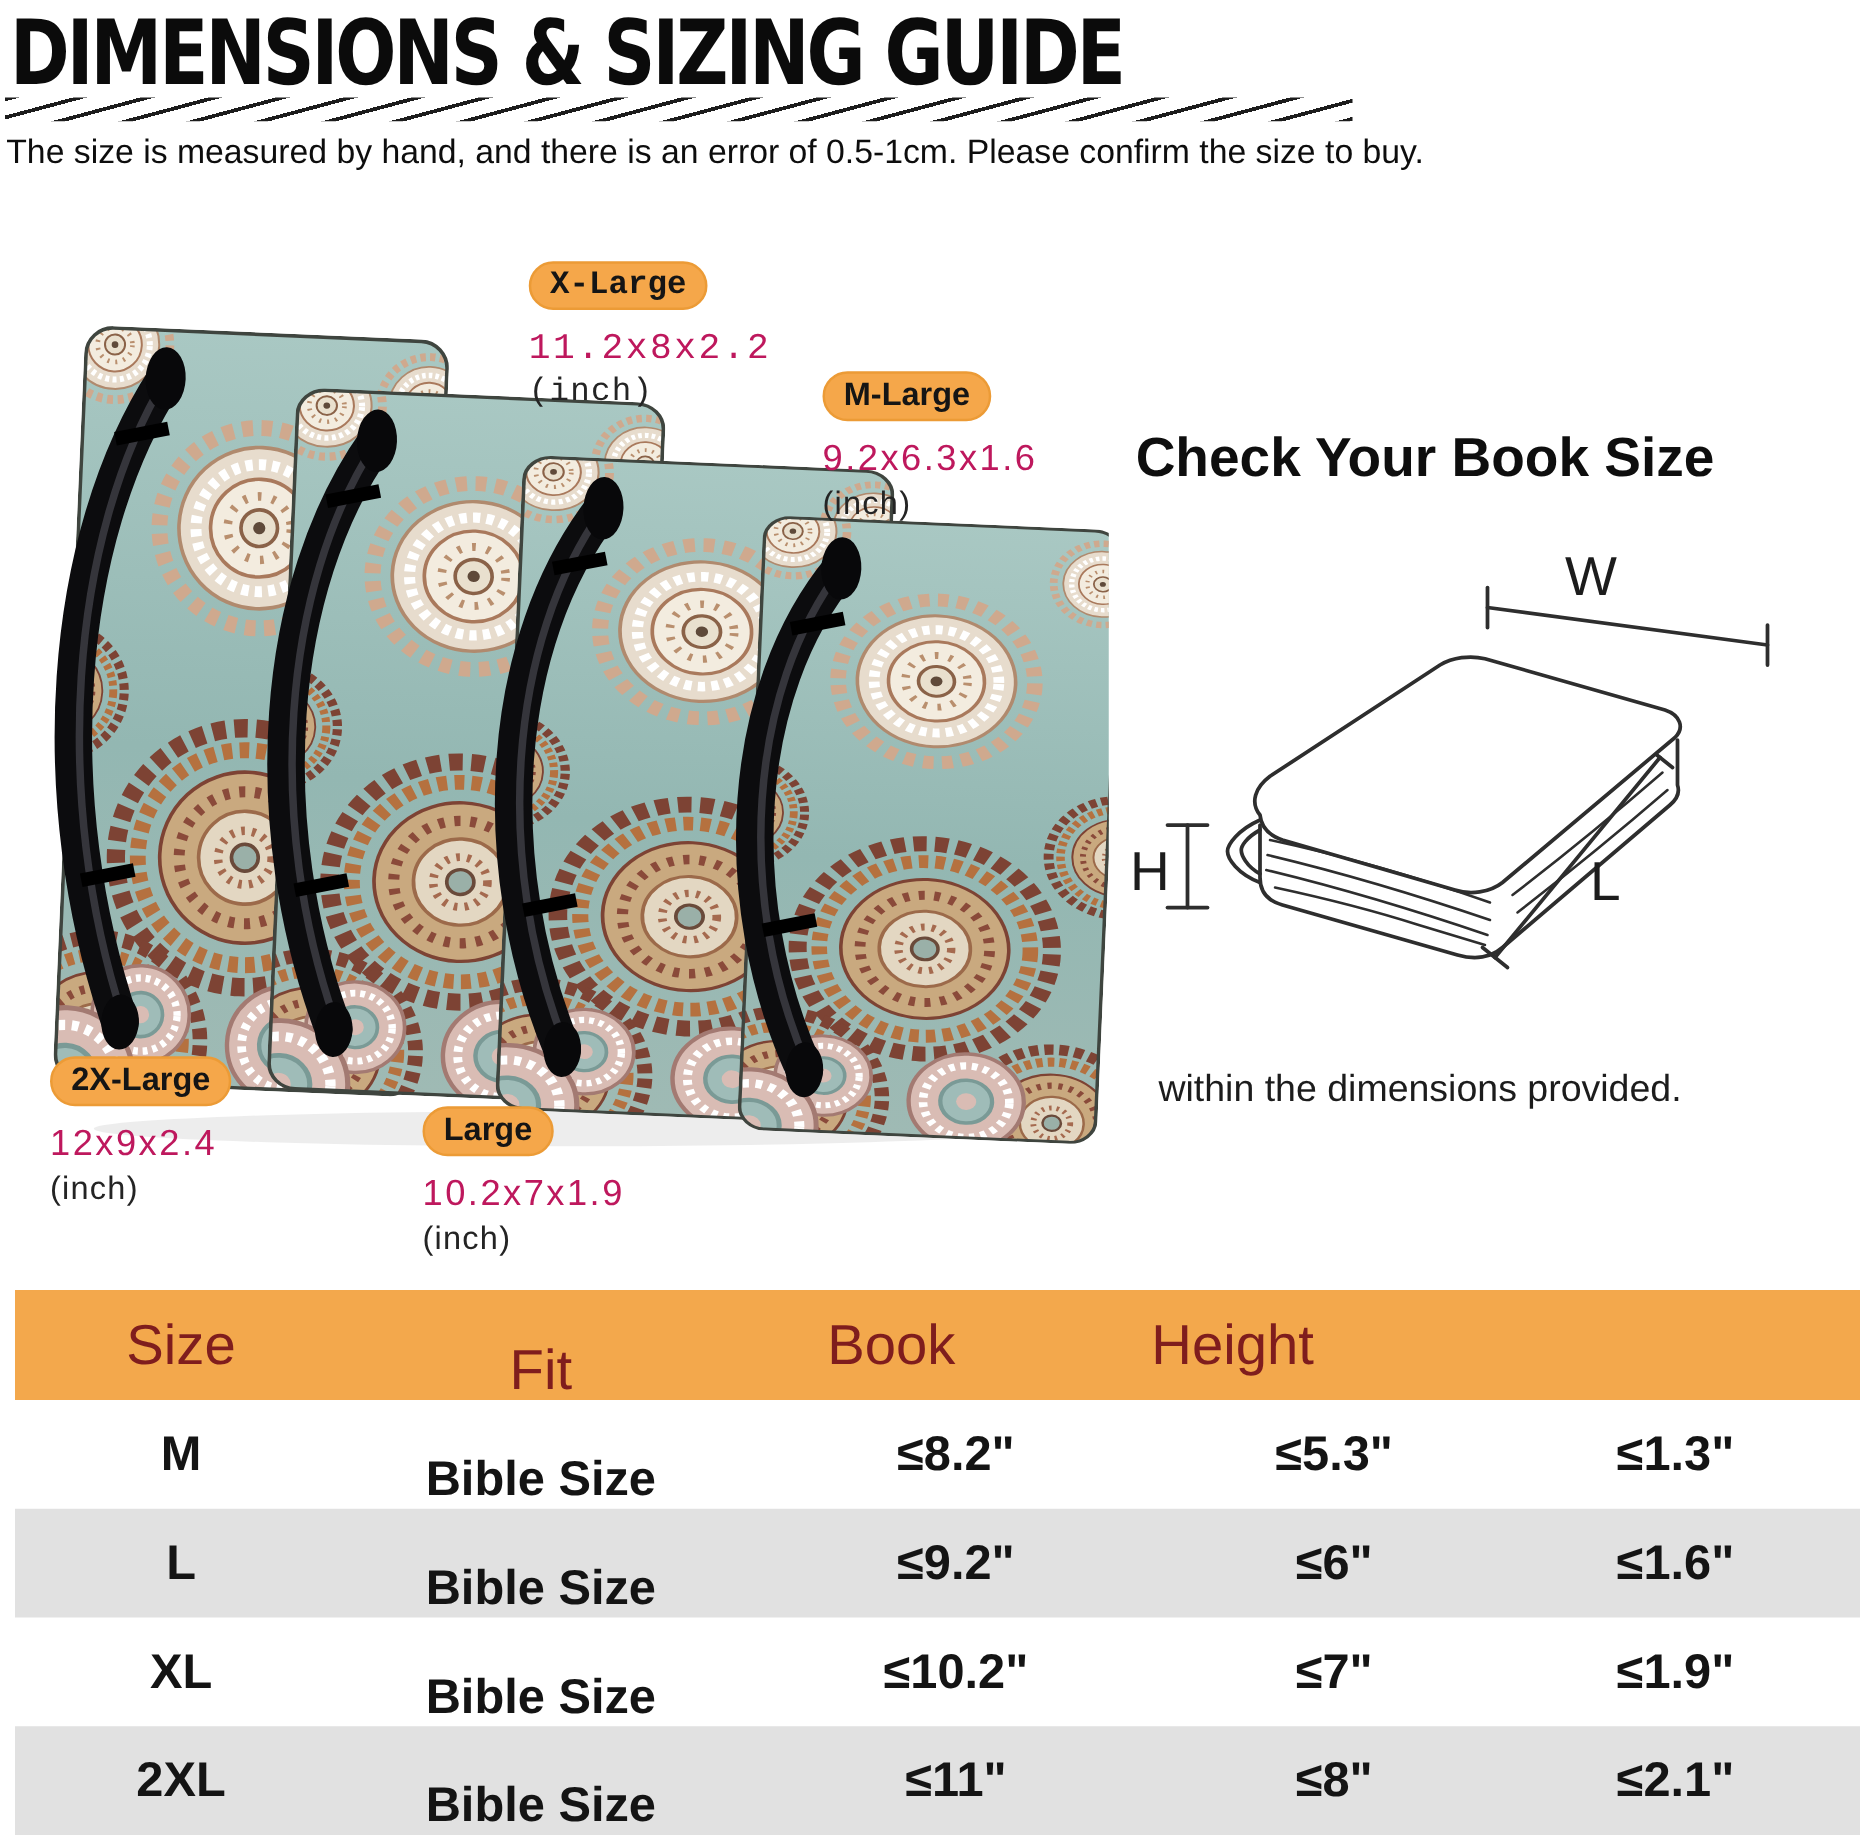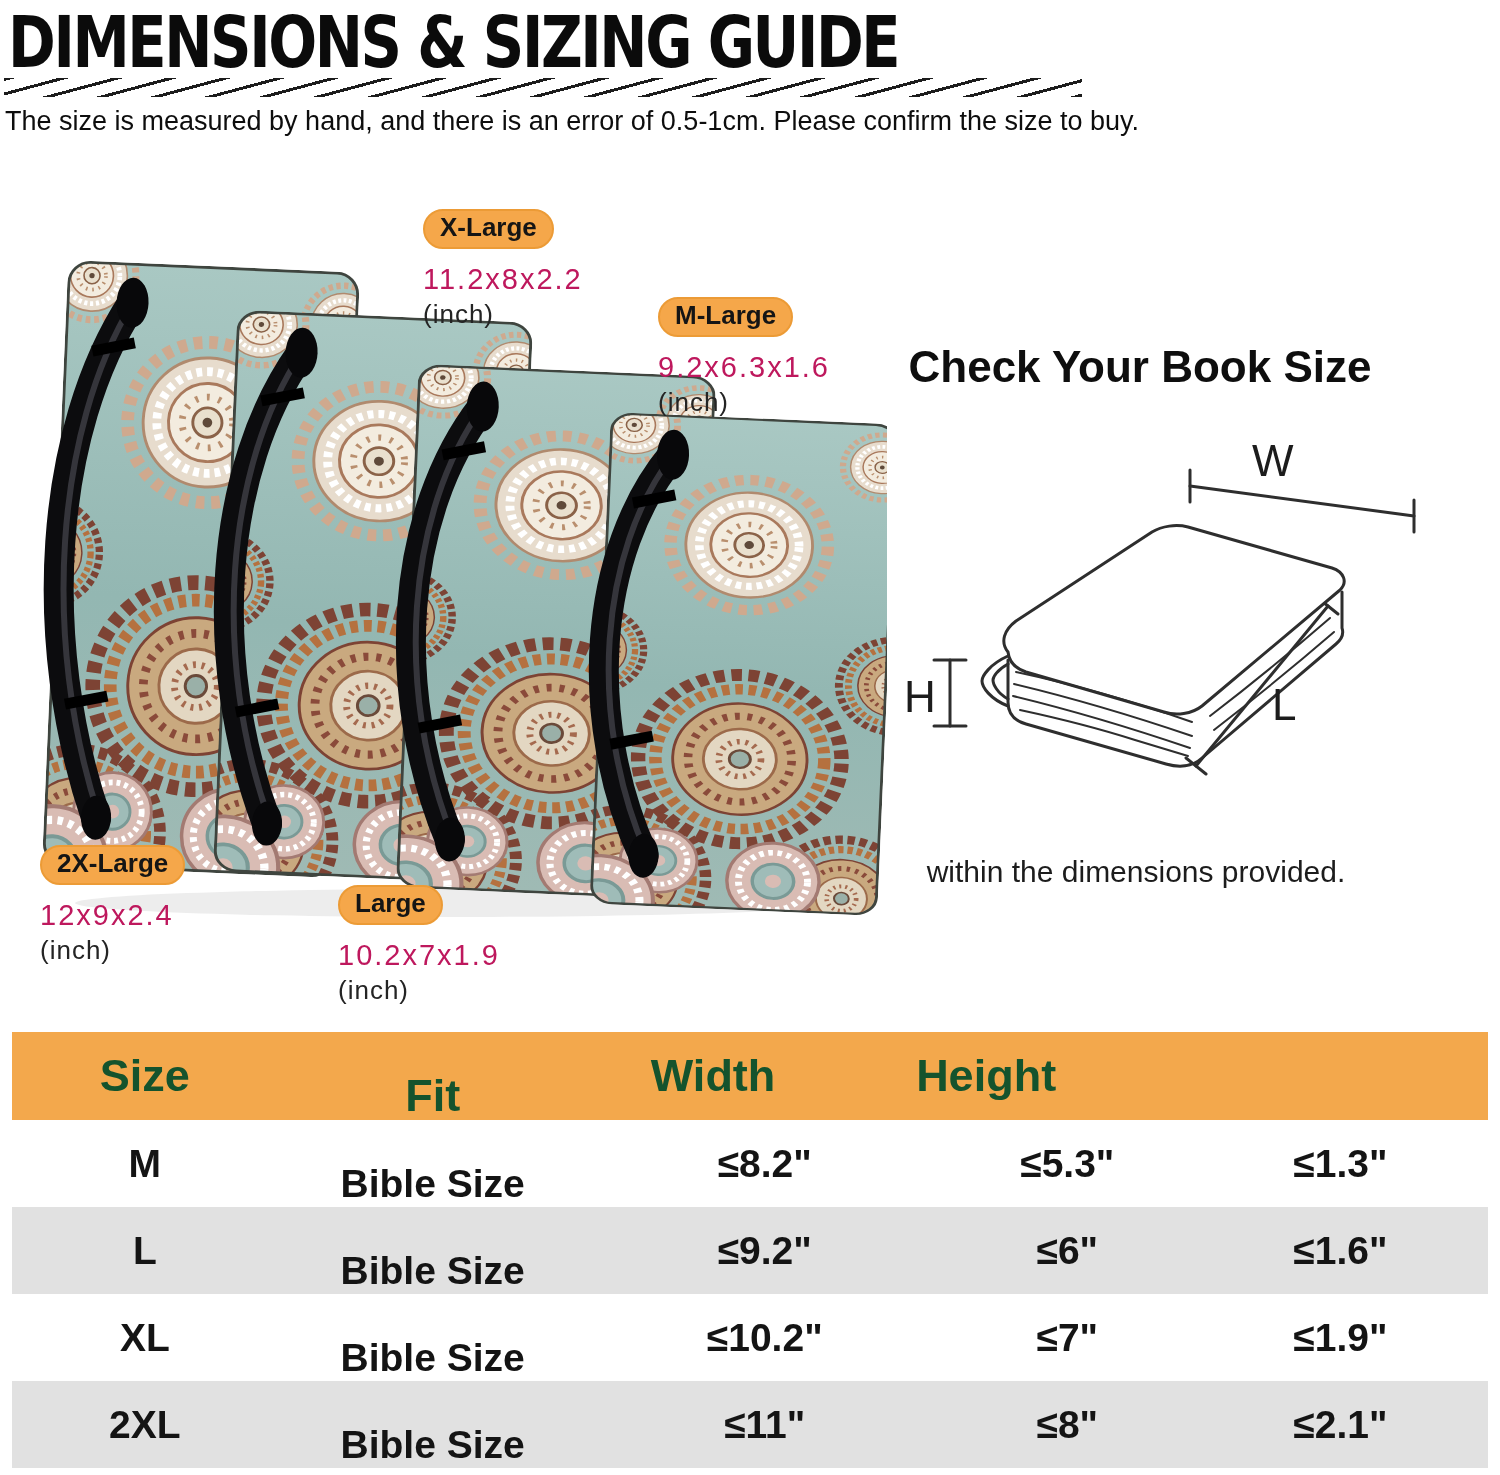--- a/index.html
+++ b/index.html
@@ -30,21 +30,21 @@
   
   .book-title{left:860px;top:342px;width:560px;text-align:center;font-size:44px;font-weight:600;color:#0e0e0e;}
   .footnote{left:856px;top:850px;width:560px;text-align:center;font-size:30px;line-height:1.45;color:#1c1c1c;}
   
   .table{left:12px;top:1032px;width:1476px;}
   .trow{display:flex;align-items:center;height:87px;}
   .thead{height:88px;background:#F3A84C;}
   .trow.gray{background:#E1E1E1;}
   .tc{text-align:center;}
   .c0{width:18%;}.c1{width:21%;margin-top:40px;}.c2{width:24%;}.c3{width:17%;}.c4{width:20%;}
-  .thead .tc{font-size:45px;font-weight:700;color:#14532d;}
+  .thead .tc{font-size:45px;font-weight:400;color:#7f1d1d;}
   .trow .val{font-size:39px;font-weight:600;color:#141414;}
   svg text{font-family:"Liberation Sans",sans-serif;}
 </style>
 </head>
 <body>
 
 <div class="abs main-title">DIMENSIONS &amp; SIZING GUIDE</div>
 <div class="abs hatch"></div>
 <div class="abs note">The size is measured by hand, and there is an error of 0.5-1cm. Please confirm the size to buy.</div>
 
@@ -137,21 +137,21 @@
     <use href="#coverart" x="575" y="170" width="288" height="492"></use>
     <path d="M639,210 C563,310 559,478 627,612" fill="none" stroke="#0C0C0E" stroke-width="30" stroke-linecap="round"></path>
     <path d="M639,210 C569,310 565,476 629,608" fill="none" stroke="#35353B" stroke-width="6" stroke-linecap="round"></path>
     <ellipse cx="639" cy="210" rx="16" ry="25" fill="#08080A"></ellipse>
       <ellipse cx="627" cy="612" rx="15" ry="22" fill="#08080A"></ellipse>
     <path d="M601,260 L643,250" stroke="#000" stroke-width="11"></path>
       <path d="M589,502 L631,492" stroke="#000" stroke-width="11"></path>
   </g>
 </svg>
 
-<div class="abs lblgrp" style="left:423px;top:209px;">
+<div class="abs lblgrp" style="left:423px;top:209px;font-family:Liberation Mono, monospace;">
   <span class="pill">X-Large</span>
   <div class="dims">11.2x8x2.2</div>
   <div class="unit">(inch)</div>
 </div>
 <div class="abs lblgrp" style="left:658px;top:297px;">
   <span class="pill">M-Large</span>
   <div class="dims">9.2x6.3x1.6</div>
   <div class="unit">(inch)</div>
 </div>
 <div class="abs lblgrp" style="left:40px;top:845px;">
@@ -203,21 +203,21 @@
 </svg>
 
 <div class="abs footnote">
   <div>within the dimensions provided.</div>
 </div>
 
 <div class="abs table">
   <div class="trow thead">
     <div class="tc c0">Size</div>
     <div class="tc c1">Fit</div>
-    <div class="tc c3">Width</div>
+    <div class="tc c3">Book</div>
     <div class="tc c4">Height</div>
   </div>
   <div class="trow">
     <div class="tc c0 val">M</div>
     <div class="tc c1 val">Bible Size</div>
     <div class="tc c2 val">≤8.2"</div>
     <div class="tc c3 val">≤5.3"</div>
     <div class="tc c4 val">≤1.3"</div>
   </div>
   <div class="trow gray">

